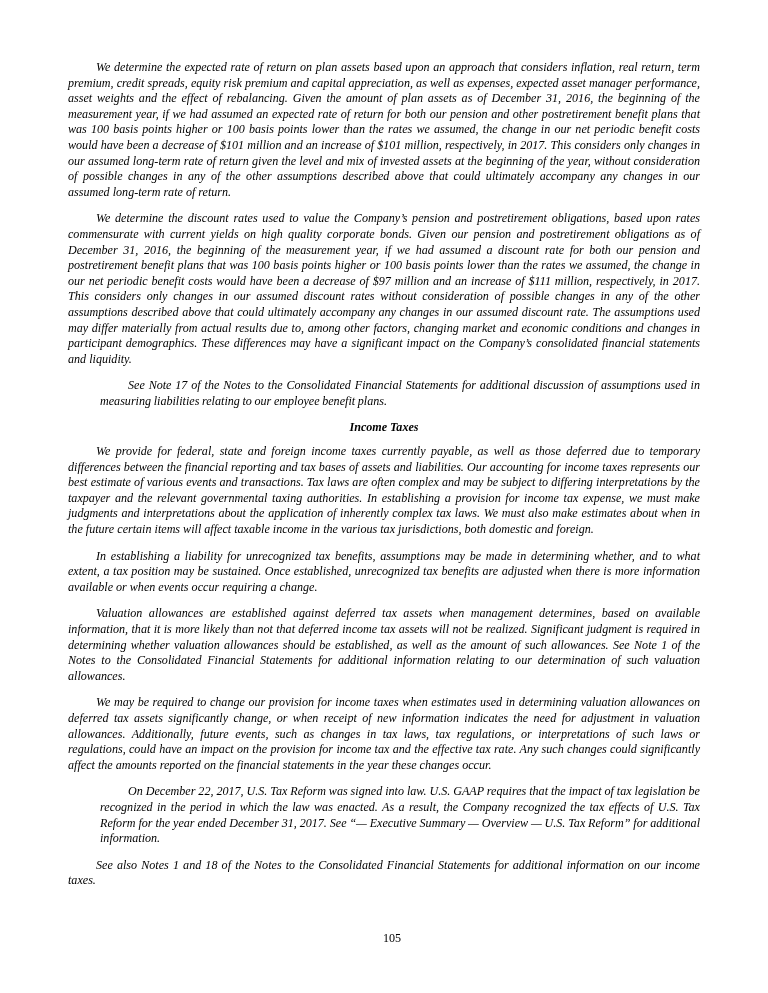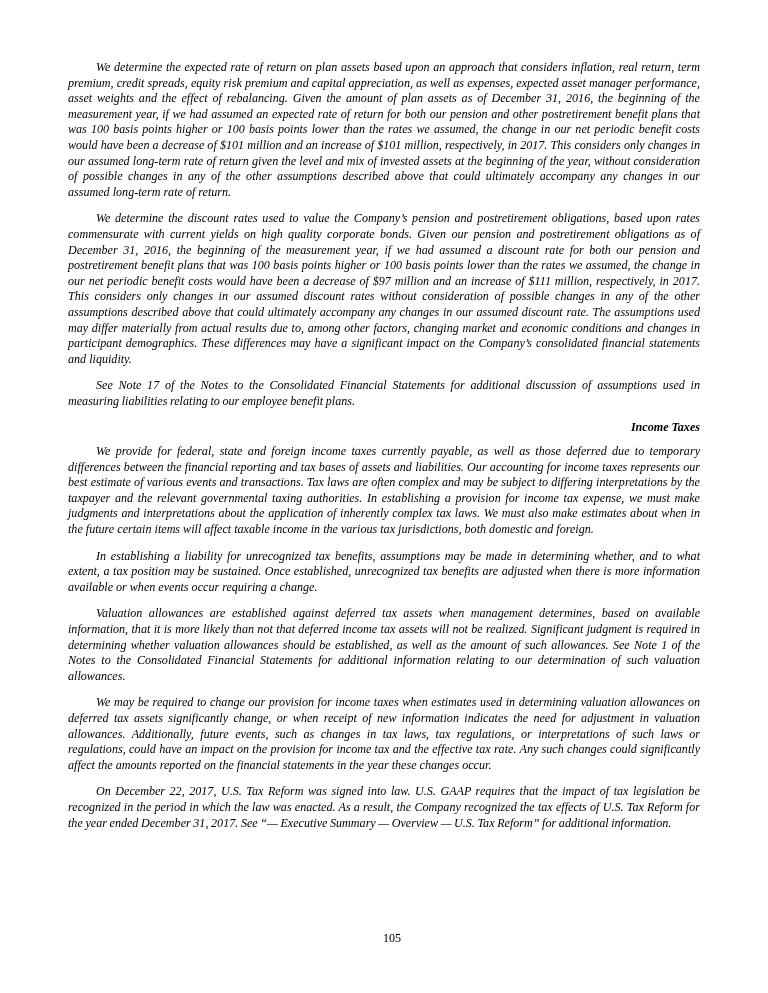--- a/index.html
+++ b/index.html
@@ -30,25 +30,26 @@
     hyphens: none;
     font-style: italic;
   }
   .section-heading {
     font-size: 12.1px;
     line-height: 15.6px;
     font-weight: bold;
     font-style: italic;
     margin: 0 0 8px 0;
     text-indent: 0;
-    text-align: right;
+    text-align: center;
   }
   .narrow {
     
     word-spacing: -0.4px;
+    margin-left: 32px;
   }
   .page-number {
     position: absolute;
     left: 0;
     right: 0;
     bottom: 48px;
     text-align: center;
     font-size: 12.1px;
     line-height: 14px;
     padding-left: 16px;
@@ -70,15 +71,16 @@
   <p class="body-text">We provide for federal, state and foreign income taxes currently payable, as well as those deferred due to temporary differences between the financial reporting and tax bases of assets and liabilities. Our accounting for income taxes represents our best estimate of various events and transactions. Tax laws are often complex and may be subject to differing interpretations by the taxpayer and the relevant governmental taxing authorities. In establishing a provision for income tax expense, we must make judgments and interpretations about the application of inherently complex tax laws. We must also make estimates about when in the future certain items will affect taxable income in the various tax jurisdictions, both domestic and foreign.</p>
 
   <p class="body-text">In establishing a liability for unrecognized tax benefits, assumptions may be made in determining whether, and to what extent, a tax position may be sustained. Once established, unrecognized tax benefits are adjusted when there is more information available or when events occur requiring a change.</p>
 
   <p class="body-text">Valuation allowances are established against deferred tax assets when management determines, based on available information, that it is more likely than not that deferred income tax assets will not be realized. Significant judgment is required in determining whether valuation allowances should be established, as well as the amount of such allowances. See Note 1 of the Notes to the Consolidated Financial Statements for additional information relating to our determination of such valuation allowances.</p>
 
   <p class="body-text">We may be required to change our provision for income taxes when estimates used in determining valuation allowances on deferred tax assets significantly change, or when receipt of new information indicates the need for adjustment in valuation allowances. Additionally, future events, such as changes in tax laws, tax regulations, or interpretations of such laws or regulations, could have an impact on the provision for income tax and the effective tax rate. Any such changes could significantly affect the amounts reported on the financial statements in the year these changes occur.</p>
 
   <p class="body-text narrow">On December 22, 2017, U.S. Tax Reform was signed into law. U.S. GAAP requires that the impact of tax legislation be recognized in the period in which the law was enacted. As a result, the Company recognized the tax effects of U.S. Tax Reform for the year ended December 31, 2017. See “— Executive Summary — Overview — U.S. Tax Reform” for additional information.</p>
 
+  <p class="body-text"> See also Notes 1 and 18 of the Notes to the Consolidated Financial Statements for additional information on our income taxes.</p>
 
   <div class="page-number">105</div>
 </div>
 
 </body></html>

